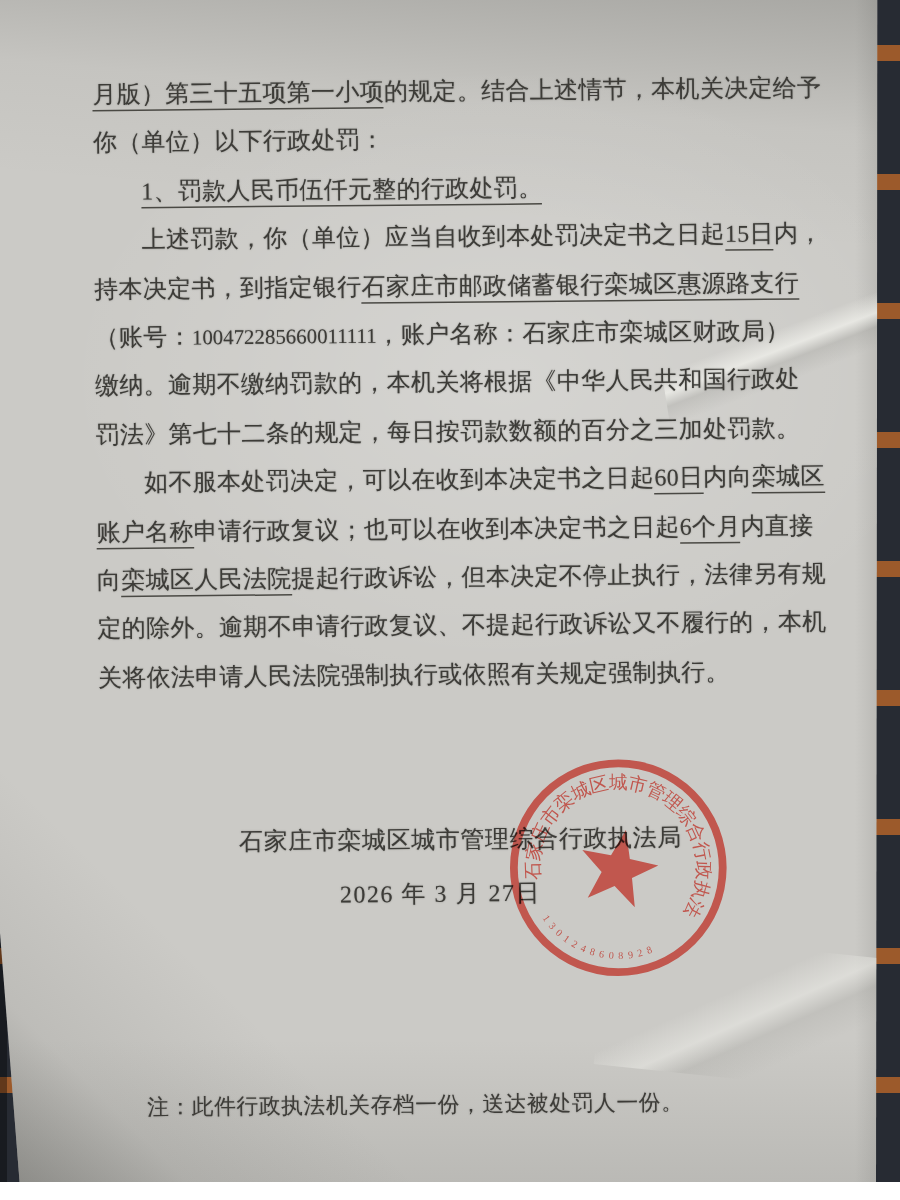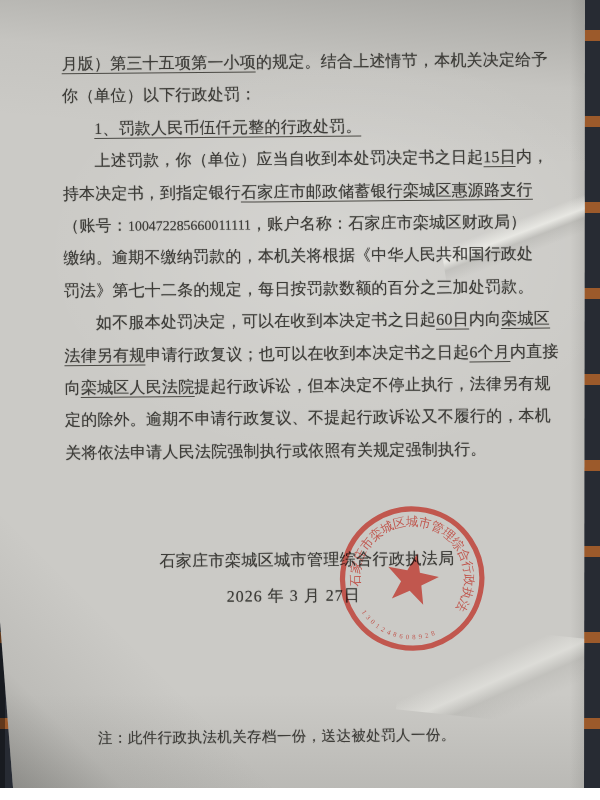--- a/index.html
+++ b/index.html
@@ -91,21 +91,21 @@
       <div class="body-lines">
           <div class="line"><span class="u">月版）第三十五项第一小项</span><span>的规定。结合上述情节，本机关决定给予</span></div>
           <div class="line"><span>你（单位）以下行政处罚：</span></div>
           <div class="line indent"><span class="u">1、罚款人民币伍仟元整的行政处罚。</span></div>
           <div class="line indent"><span>上述罚款，你（单位）应当自收到本处罚决定书之日起</span><span class="u">15日</span><span>内，</span></div>
           <div class="line"><span>持本决定书，到指定银行</span><span class="u">石家庄市邮政储蓄银行栾城区惠源路支行</span></div>
           <div class="line"><span>（账号：</span><span class="num">100472285660011111</span><span>，账户名称：石家庄市栾城区财政局）</span></div>
           <div class="line"><span>缴纳。逾期不缴纳罚款的，本机关将根据《中华人民共和国行政处</span></div>
           <div class="line"><span>罚法》第七十二条的规定，每日按罚款数额的百分之三加处罚款。</span></div>
           <div class="line indent"><span>如不服本处罚决定，可以在收到本决定书之日起</span><span class="u">60日</span><span>内向</span><span class="u">栾城区</span></div>
-          <div class="line"><span class="u">法律另有规</span><span>申请行政复议；也可以在收到本决定书之日起</span><span class="u">6个月</span><span>内直接</span></div>
+          <div class="line"><span class="u">账户名称</span><span>申请行政复议；也可以在收到本决定书之日起</span><span class="u">6个月</span><span>内直接</span></div>
           <div class="line"><span>向</span><span class="u">栾城区人民法院</span><span>提起行政诉讼，但本决定不停止执行，法律另有规</span></div>
           <div class="line"><span>定的除外。逾期不申请行政复议、不提起行政诉讼又不履行的，本机</span></div>
           <div class="line"><span>关将依法申请人民法院强制执行或依照有关规定强制执行。</span></div>
         </div>
 
       <div class="agency-line">石家庄市栾城区城市管理综合行政执法局</div>
 
       <div class="date-line">2026 年 3 月 27日</div>
 
       <div class="note-line">注：此件行政执法机关存档一份，送达被处罚人一份。</div>

